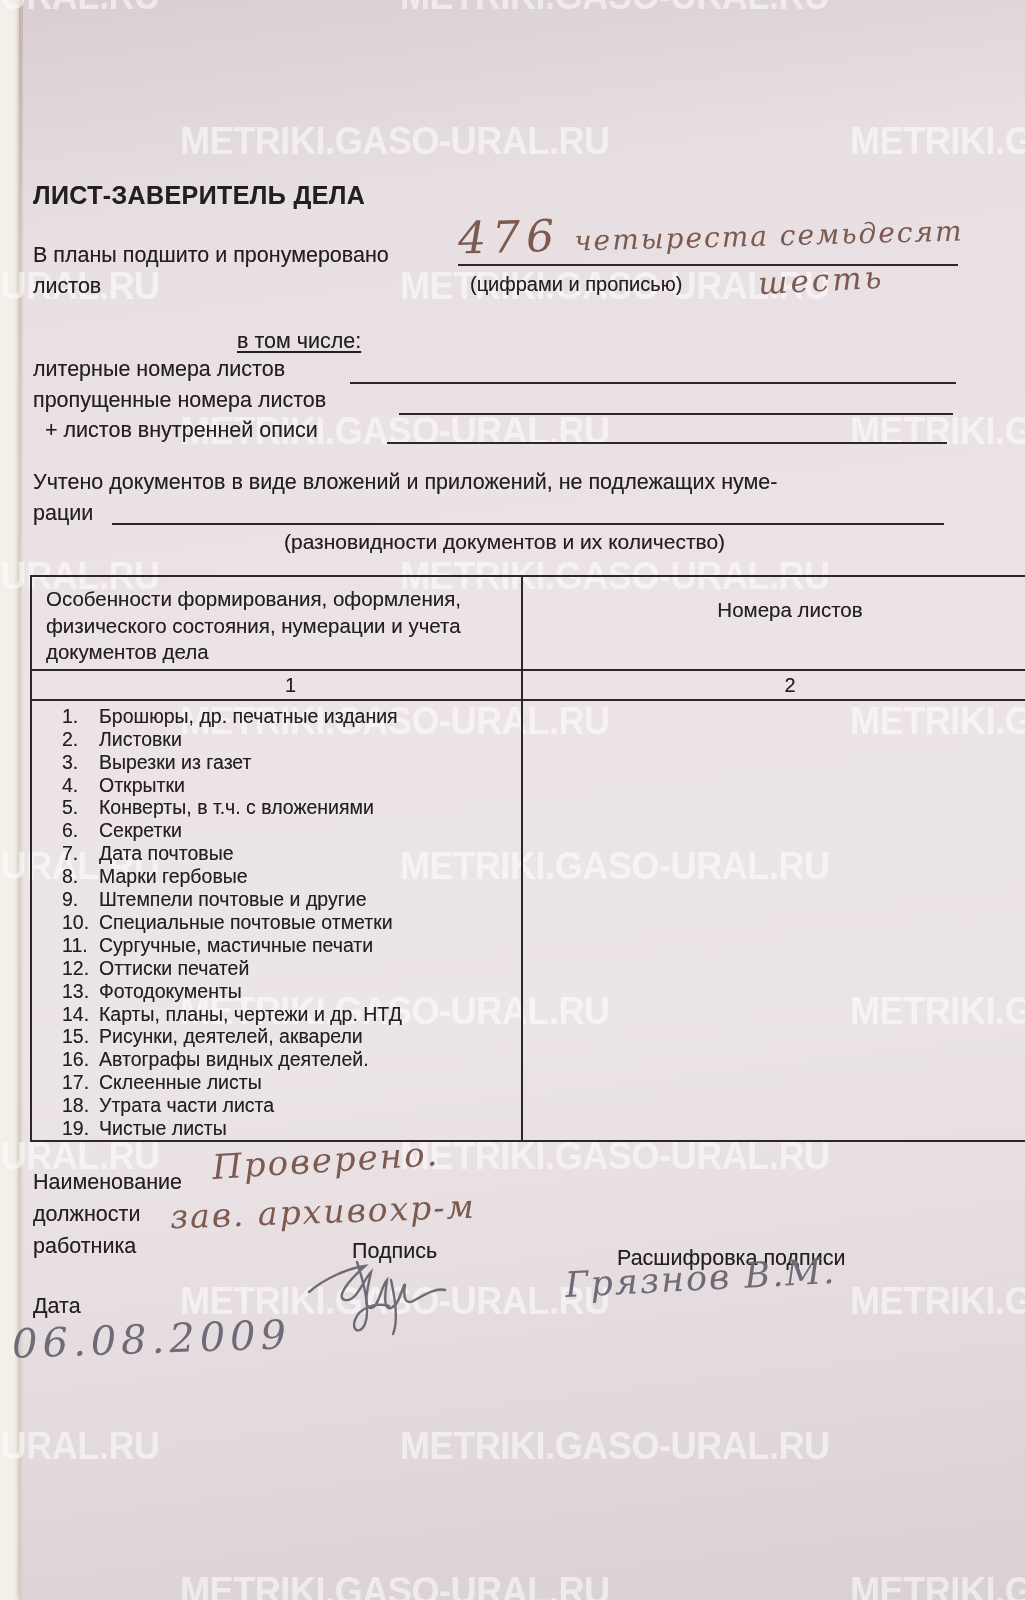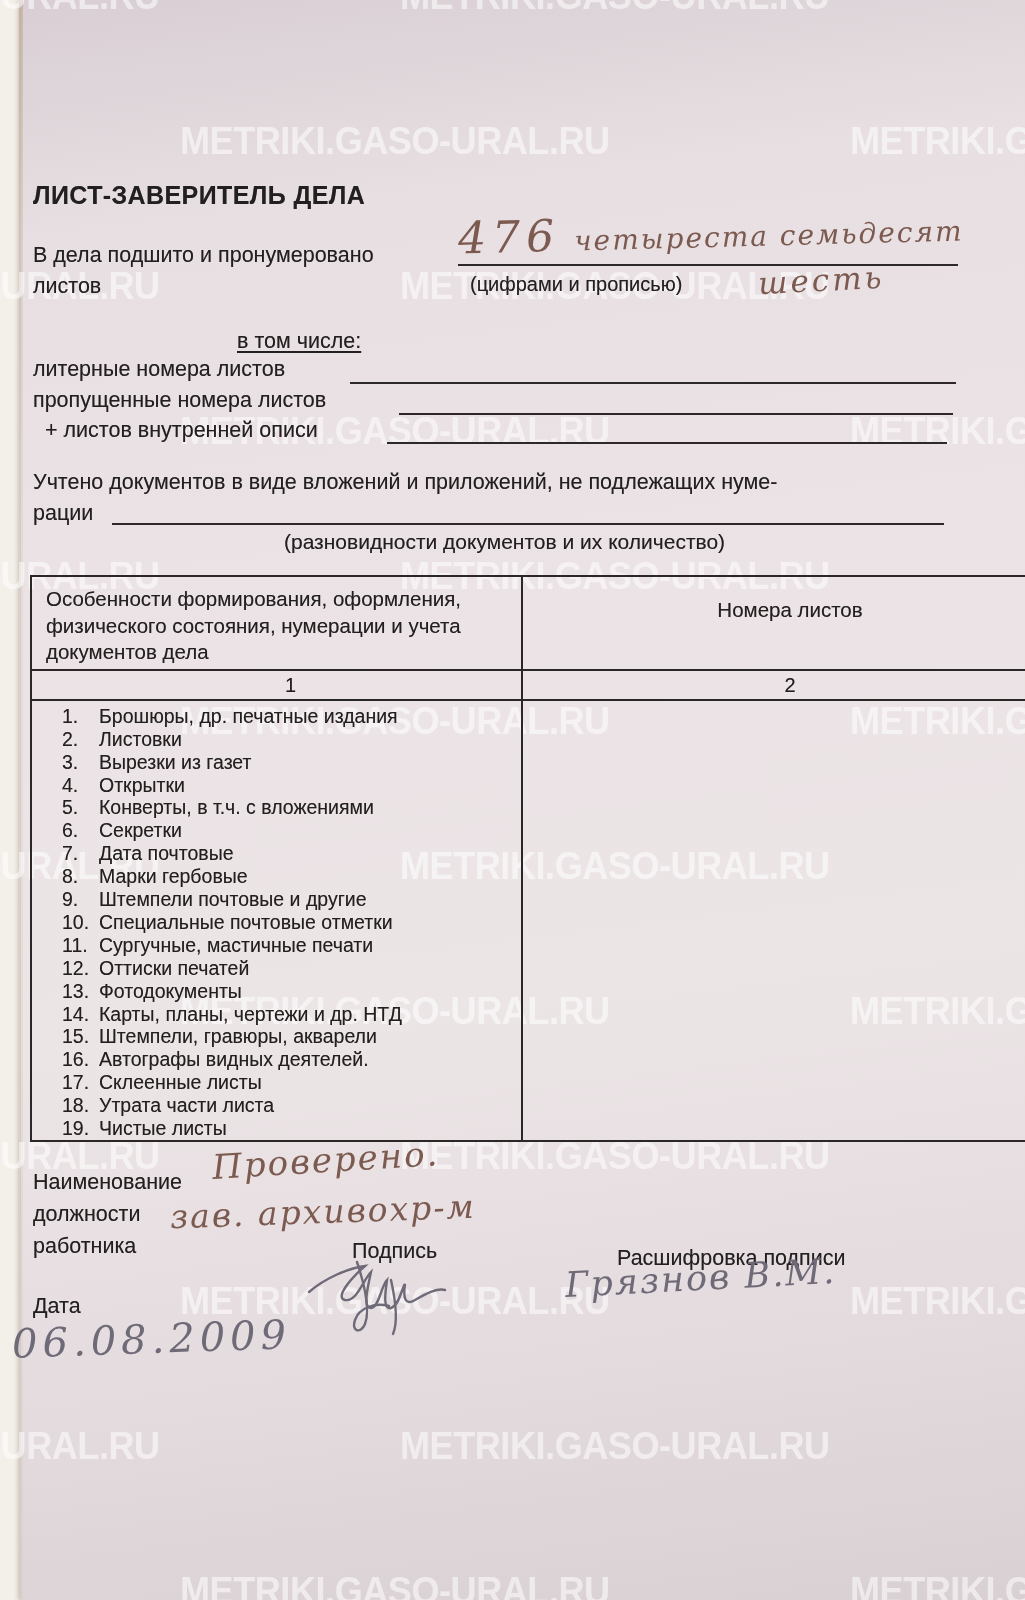--- a/index.html
+++ b/index.html
@@ -104,21 +104,21 @@
     <span class="wm" style="left: 180px; top: 1280px;">METRIKI.GASO-URAL.RU</span>
     <span class="wm" style="left: 850px; top: 1280px;">METRIKI.GASO-URAL.RU</span>
     <span class="wm" style="left: -270px; top: 1425px;">METRIKI.GASO-URAL.RU</span>
     <span class="wm" style="left: 400px; top: 1425px;">METRIKI.GASO-URAL.RU</span>
     <span class="wm" style="left: 180px; top: 1570px;">METRIKI.GASO-URAL.RU</span>
     <span class="wm" style="left: 850px; top: 1570px;">METRIKI.GASO-URAL.RU</span>
   </div>
 
 <div class="t title" style="left:33px;top:180px;">ЛИСТ-ЗАВЕРИТЕЛЬ ДЕЛА</div>
 
-<div class="t" style="left:33px;top:243px;">В дела подшито и пронумеровано</div>
+<div class="t" style="left:33px;top:243px;">В планы подшито и пронумеровано</div>
 <div class="t" style="left:33px;top:274px;">листов</div>
 
 <div class="hw hw-red hw-count"><span class="num">476</span><span>четыреста семьдесят</span></div>
 <div class="rule" style="left:458px;top:264px;width:500px;"></div>
 <div class="t small" style="left:470px;top:272px;">(цифрами и прописью)</div>
 <div class="hw hw-red hw-count2">шесть</div>
 
 <div class="t underlined" style="left:237px;top:329px;">в том числе:</div>
 
 <div class="t" style="left:33px;top:357px;">литерные номера листов</div>
@@ -197,21 +197,21 @@
         <div class="item">
           <span class="n">13.</span>
           <span>Фотодокументы</span>
         </div>
         <div class="item">
           <span class="n">14.</span>
           <span>Карты, планы, чертежи и др. НТД</span>
         </div>
         <div class="item">
           <span class="n">15.</span>
-          <span>Штемпели, гравюры, акварели</span>
+          <span>Рисунки, деятелей, акварели</span>
         </div>
         <div class="item">
           <span class="n">16.</span>
           <span>Автографы видных деятелей.</span>
         </div>
         <div class="item">
           <span class="n">17.</span>
           <span>Склеенные листы</span>
         </div>
         <div class="item">

